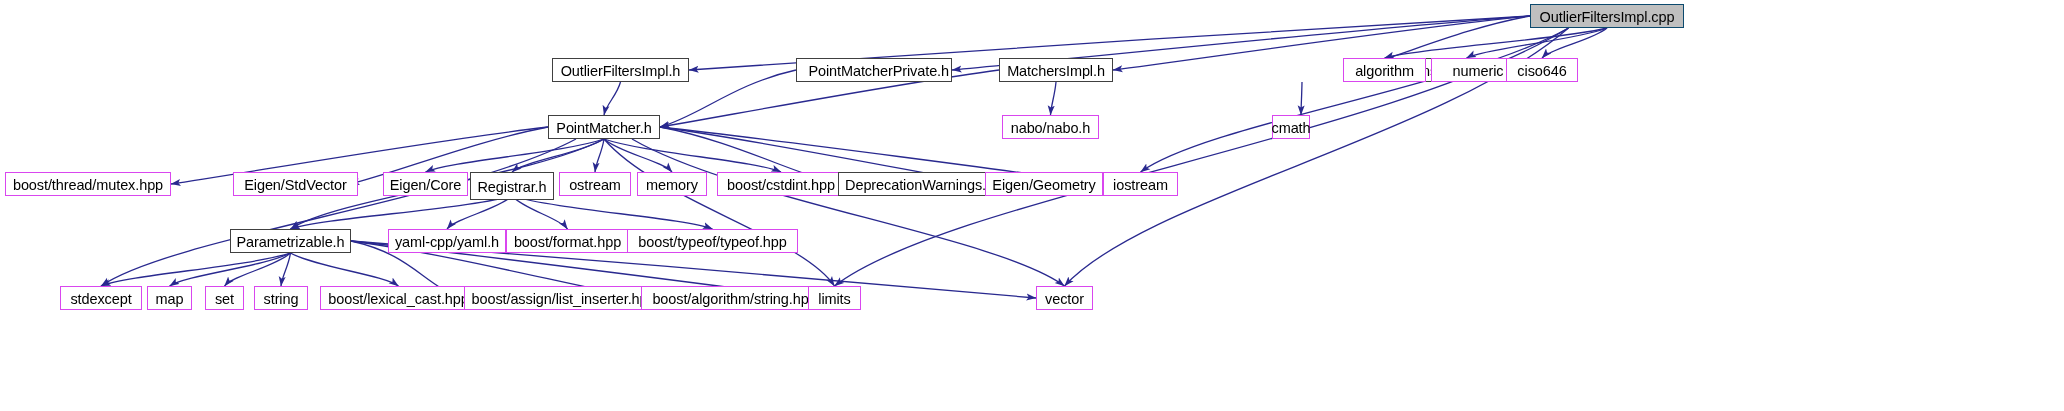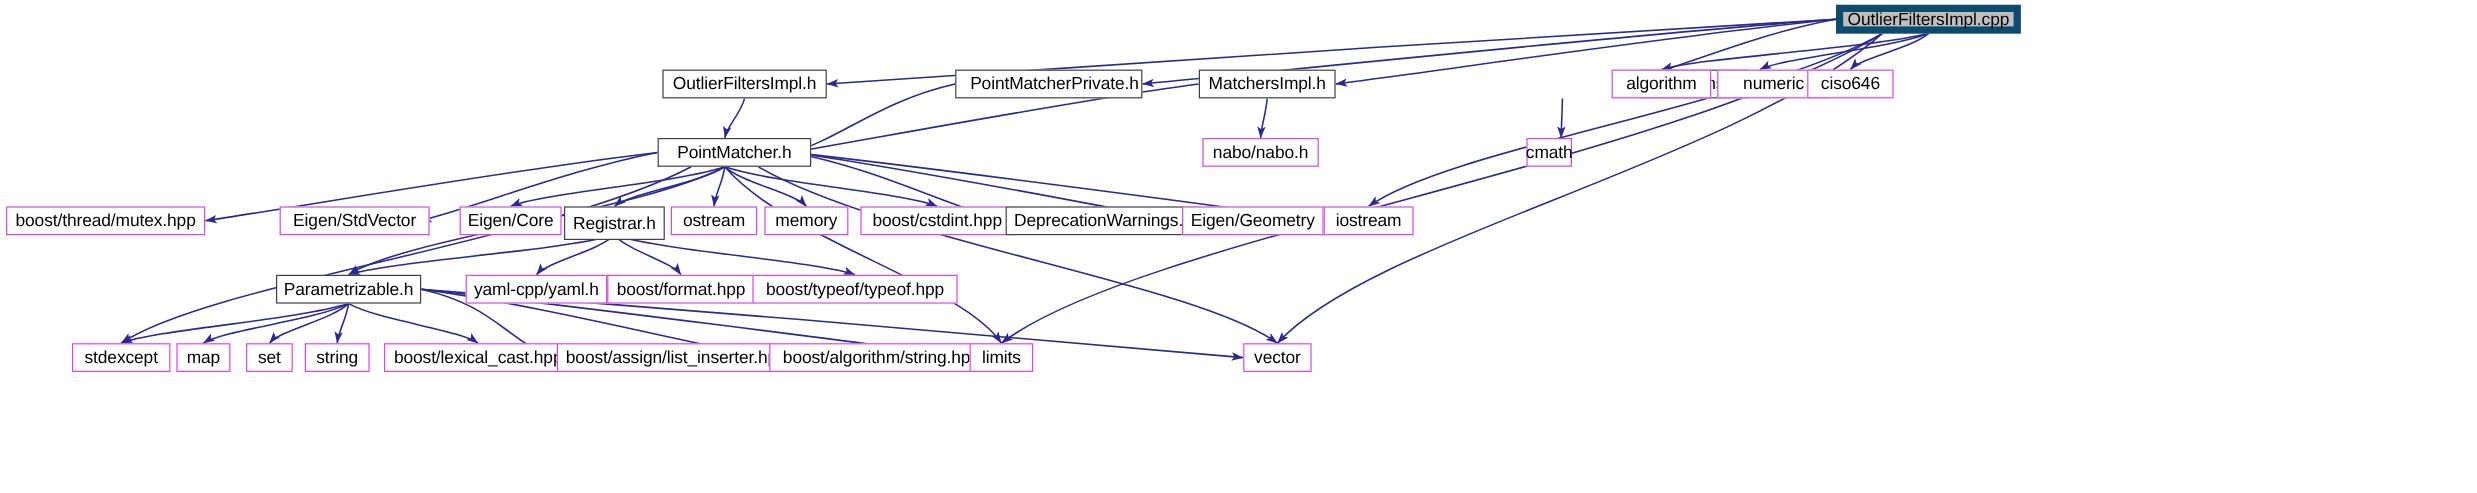--- a/index.html
+++ b/index.html
@@ -36,21 +36,21 @@
     line-height: 1;
     white-space: nowrap;
     letter-spacing: -0.1px;
     z-index: 5;
   }
   .node.hdr {
     border: 1px solid #404040;
   }
   .node.root {
     background: #bfbfbf;
-    border: 6px solid #0c4a6e;
+    border: 1px solid #0c4a6e;
   }
   .node .lbl {
     display: block;
     padding: 0 2px;
     transform: translateY(0.5px);
   }
 </style>
 </head>
 <body>
 
@@ -124,21 +124,21 @@
       </div>
       <div class="node " style="left: 1343px; top: 58px; width: 83px; height: 24px;">
         <span class="lbl">algorithm</span>
       </div>
       <div class="node " style="left: 1431px; top: 58px; width: 94px; height: 24px;">
         <span class="lbl">numeric</span>
       </div>
       <div class="node " style="left: 1506px; top: 58px; width: 72px; height: 24px;">
         <span class="lbl">ciso646</span>
       </div>
-      <div class="node hdr" style="left: 548px; top: 115px; width: 128px; height: 24px;">
+      <div class="node hdr" style="left: 548px; top: 115px; width: 112px; height: 24px;">
         <span class="lbl">PointMatcher.h</span>
       </div>
       <div class="node " style="left: 1002px; top: 115px; width: 97px; height: 24px;">
         <span class="lbl">nabo/nabo.h</span>
       </div>
       <div class="node " style="left: 1272px; top: 115px; width: 38px; height: 24px;">
         <span class="lbl">cmath</span>
       </div>
       <div class="node " style="left: 5px; top: 172px; width: 166px; height: 24px;">
         <span class="lbl">boost/thread/mutex.hpp</span>

